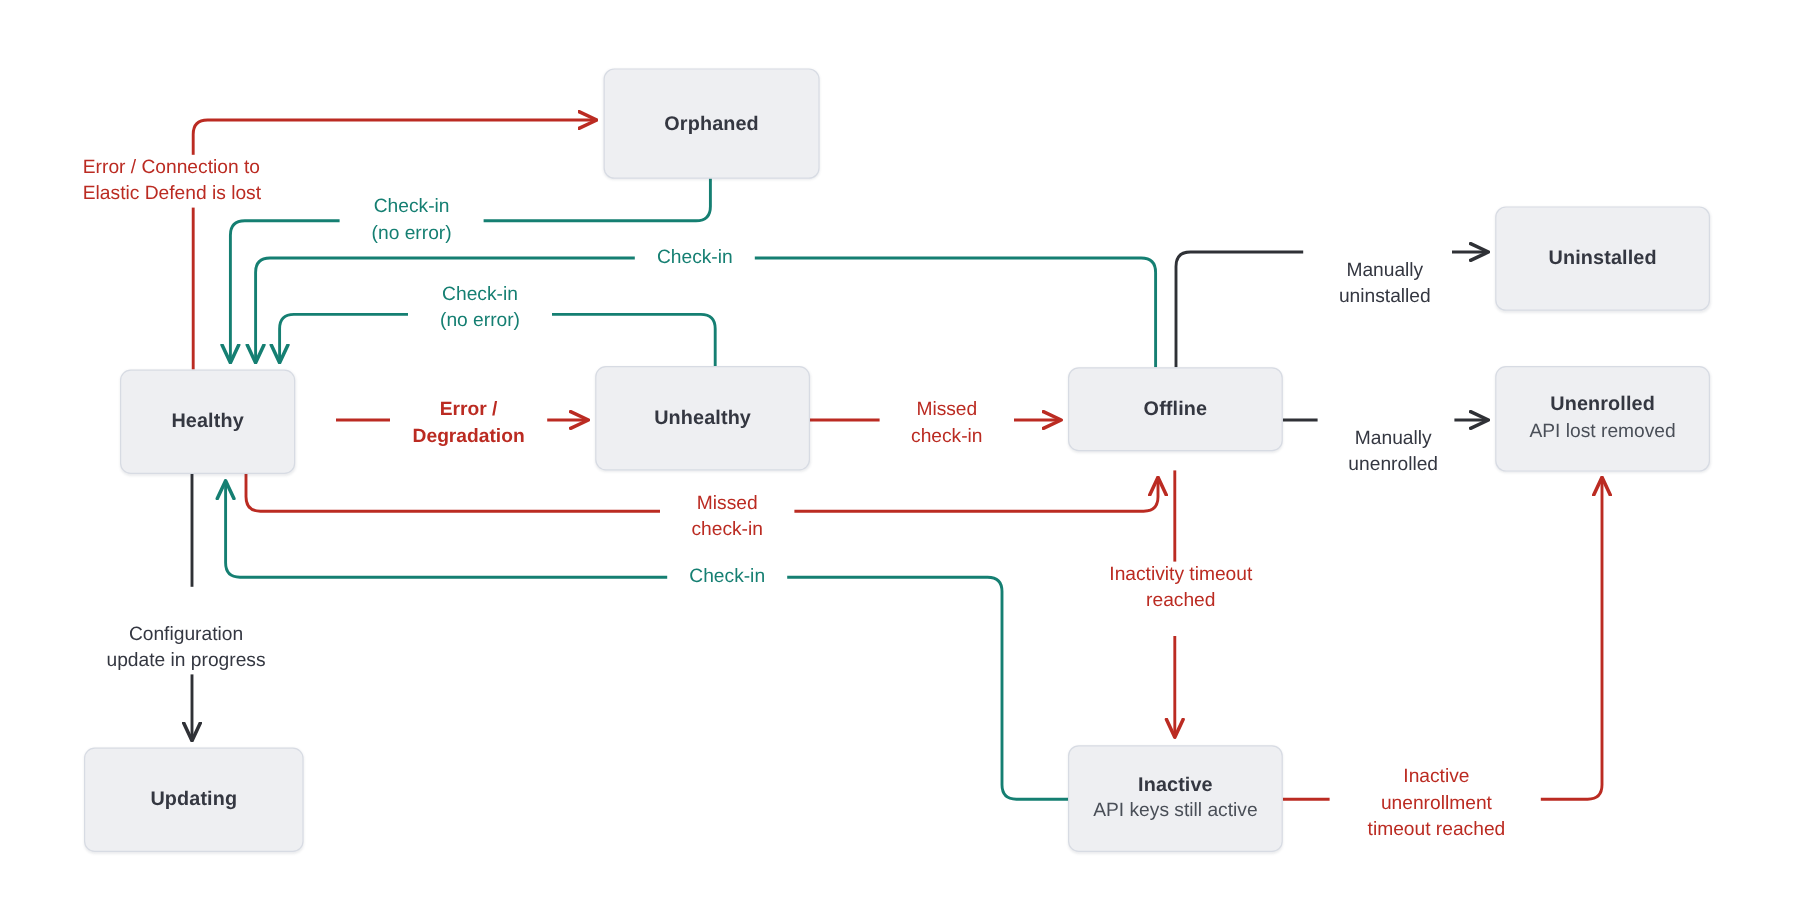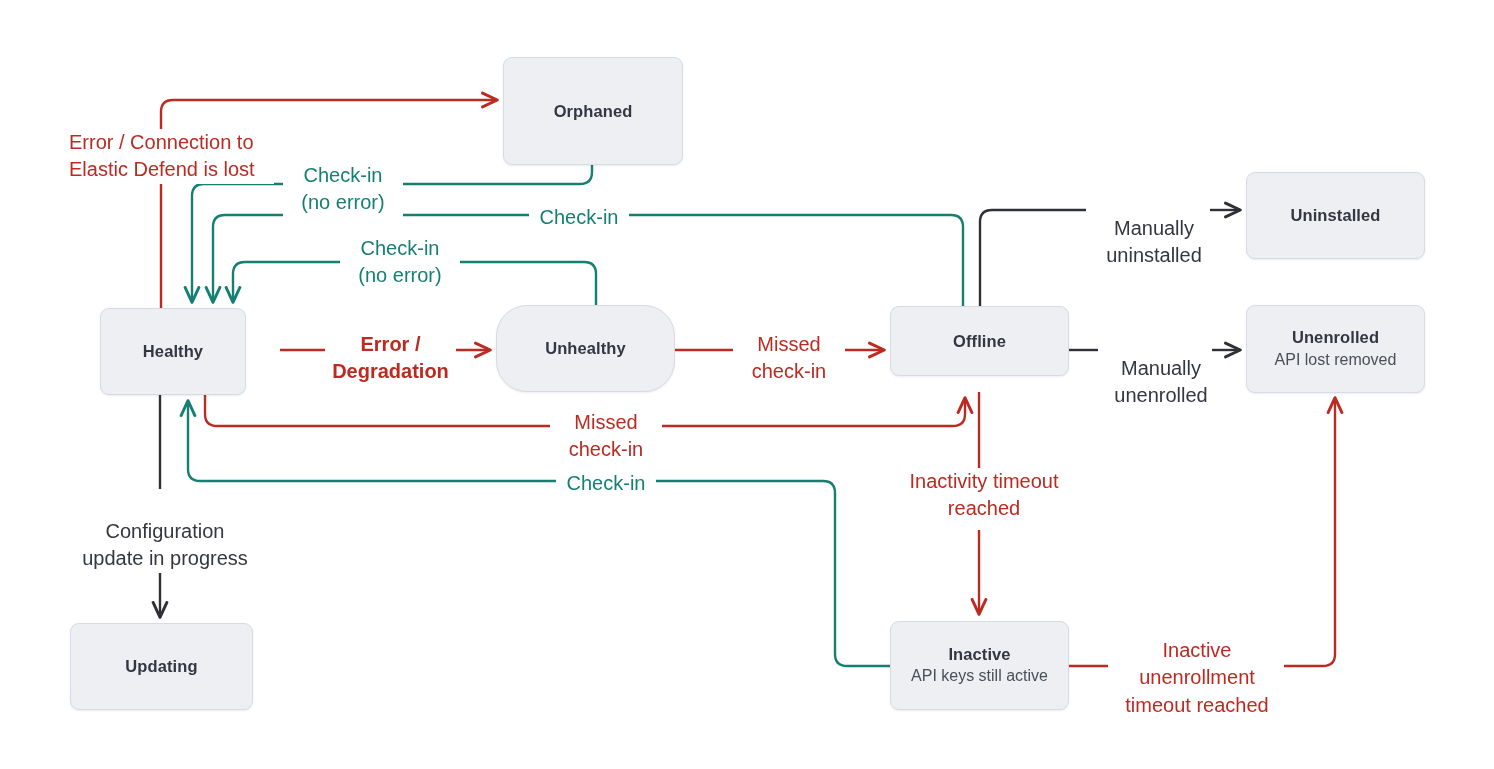--- a/index.html
+++ b/index.html
@@ -46,21 +46,21 @@
   }
   .node-sub {
     font-size: 16px;
     font-weight: normal;
     color: #4a4f58;
     line-height: 1.3;
     margin-top: 2px;
   }
   .edge-label {
     position: absolute;
-    font-size: 20px;
+    font-size: 16px;
     line-height: 1.37;
     text-align: center;
     white-space: pre;
     background: #ffffff;
     padding: 0 5px;
   }
   .lbl-red   { color: #bb2b22; }
   .lbl-teal  { color: #157f72; }
   .lbl-dark  { color: #343741; margin-top: 25px; }
 </style>
@@ -111,29 +111,29 @@
 
       <path stroke="#bb2b22" d="M 1069 666 L 1108 666"></path>
       <path stroke="#bb2b22" marker-end="url(#arrow-red)" d="M 1272 666 L 1323 666 Q 1335 666 1335 654 L 1335 398"></path>
 
       <path stroke="#2f3136" d="M 160 395 L 160 489"></path>
       <path stroke="#2f3136" marker-end="url(#arrow-dark)" d="M 160 545 L 160 617"></path>
 
     </g>
   </svg>
 
-  <div class="node" style="left:503px; top:57px; width:180px; height:108px;">
+  <div class="node" style="left:503px; top:57px; width:180px; height:92px;">
     <div class="node-title">Orphaned</div>
   </div>
 
   <div class="node" style="left:100px; top:308px; width:146px; height:87px;">
     <div class="node-title">Healthy</div>
   </div>
 
-  <div class="node" style="left:496px; top:305px; width:179px; height:87px;border-radius:31px;">
+  <div class="node" style="left:496px; top:305px; width:179px; height:87px;">
     <div class="node-title">Unhealthy</div>
   </div>
 
   <div class="node" style="left:890px; top:306px; width:179px; height:70px;">
     <div class="node-title">Offline</div>
   </div>
 
   <div class="node" style="left:1246px; top:172px; width:179px; height:87px;">
     <div class="node-title">Uninstalled</div>
   </div>
@@ -180,16 +180,16 @@
   <div class="edge-label lbl-dark" style="left:1101px; top:330px; width:110px;">Manually
 unenrolled</div>
 
   <div class="edge-label lbl-red" style="left:896px; top:468px; width:166px;">Inactivity timeout
 reached</div>
 
   <div class="edge-label lbl-red" style="left:1110px; top:637px; width:164px;">Inactive
 unenrollment
 timeout reached</div>
 
-  <div class="edge-label lbl-dark" style="left:66px; top:493px; width:188px;">Configuration
+  <div class="edge-label lbl-dark" style="left:56px; top:493px; width:188px;">Configuration
 update in progress</div>
 
 </div>
 
 </body></html>

